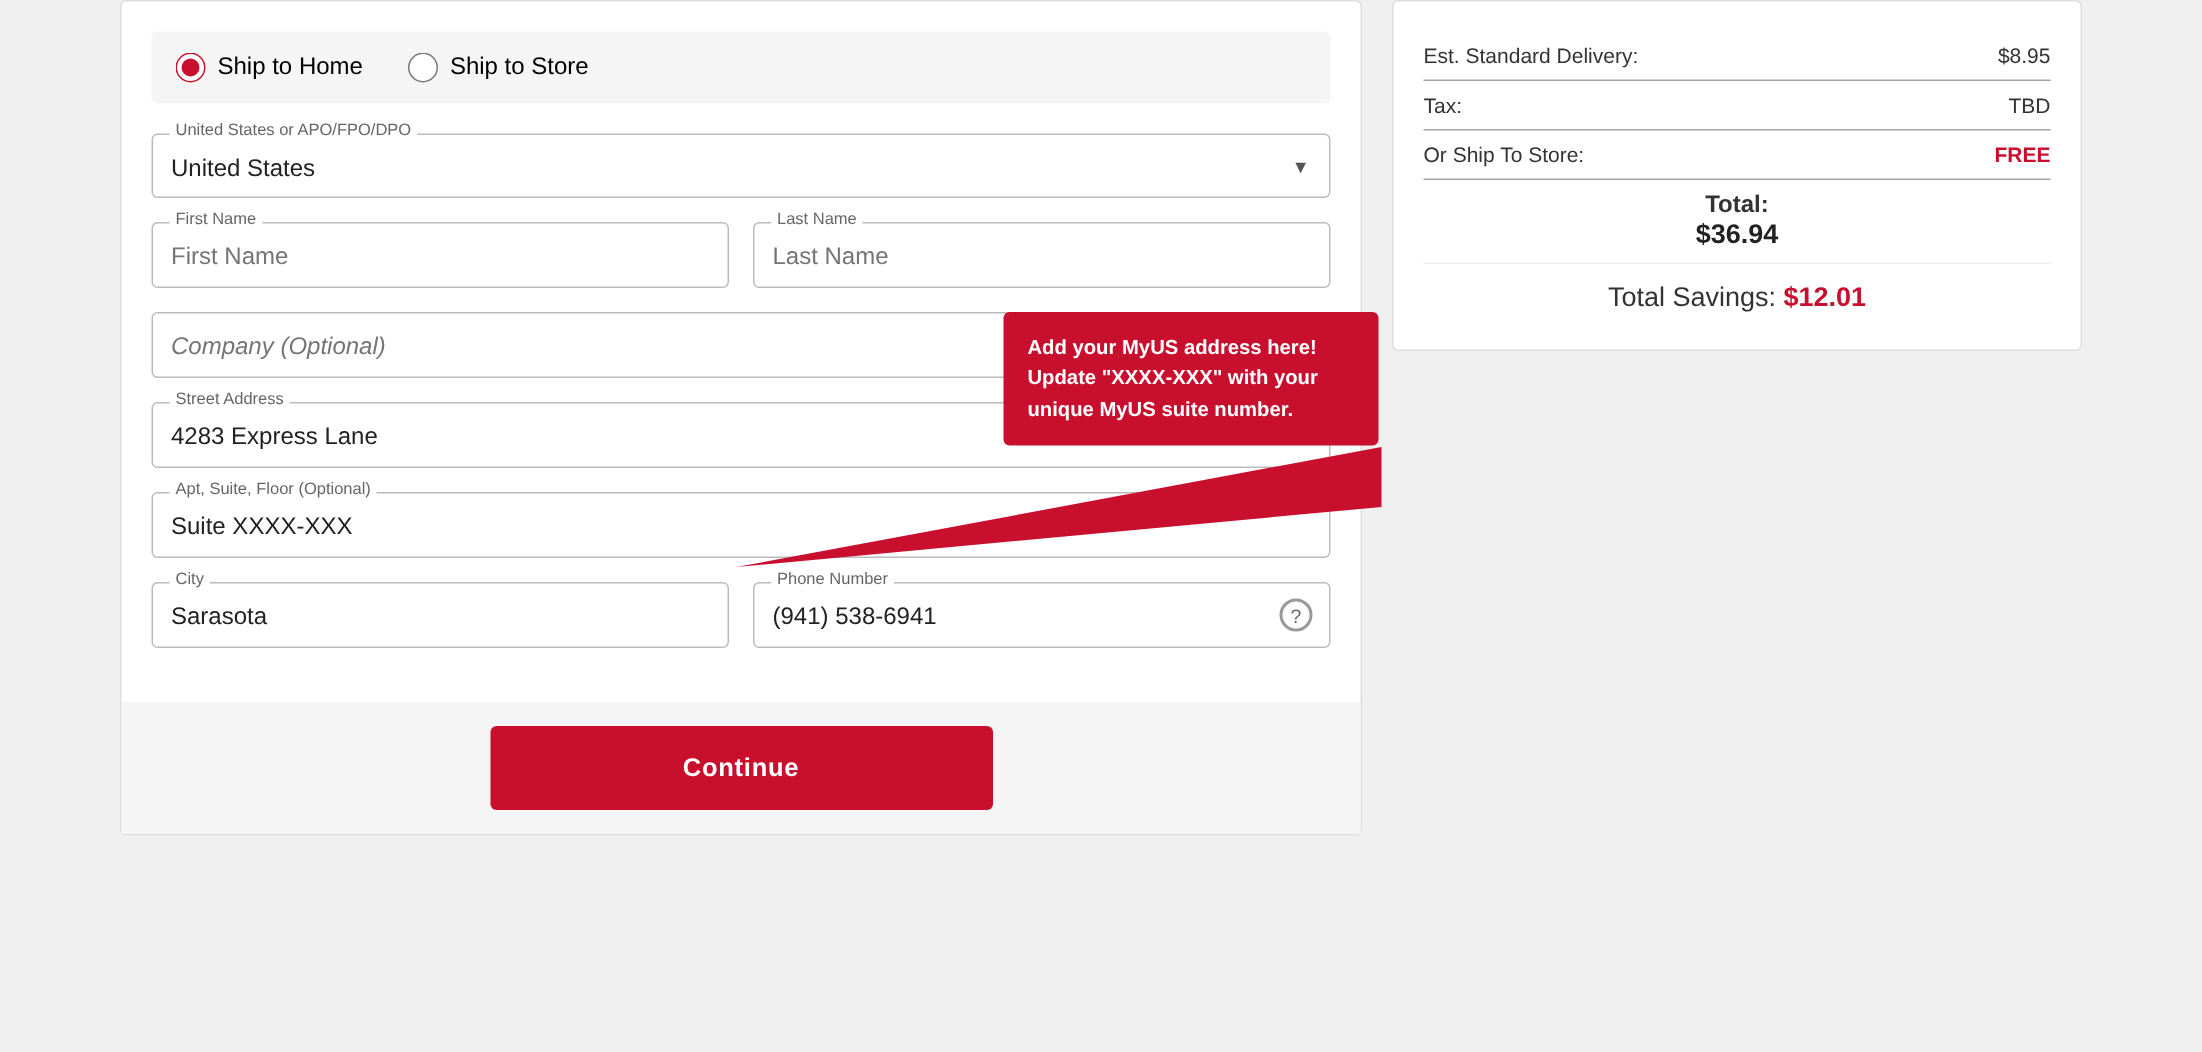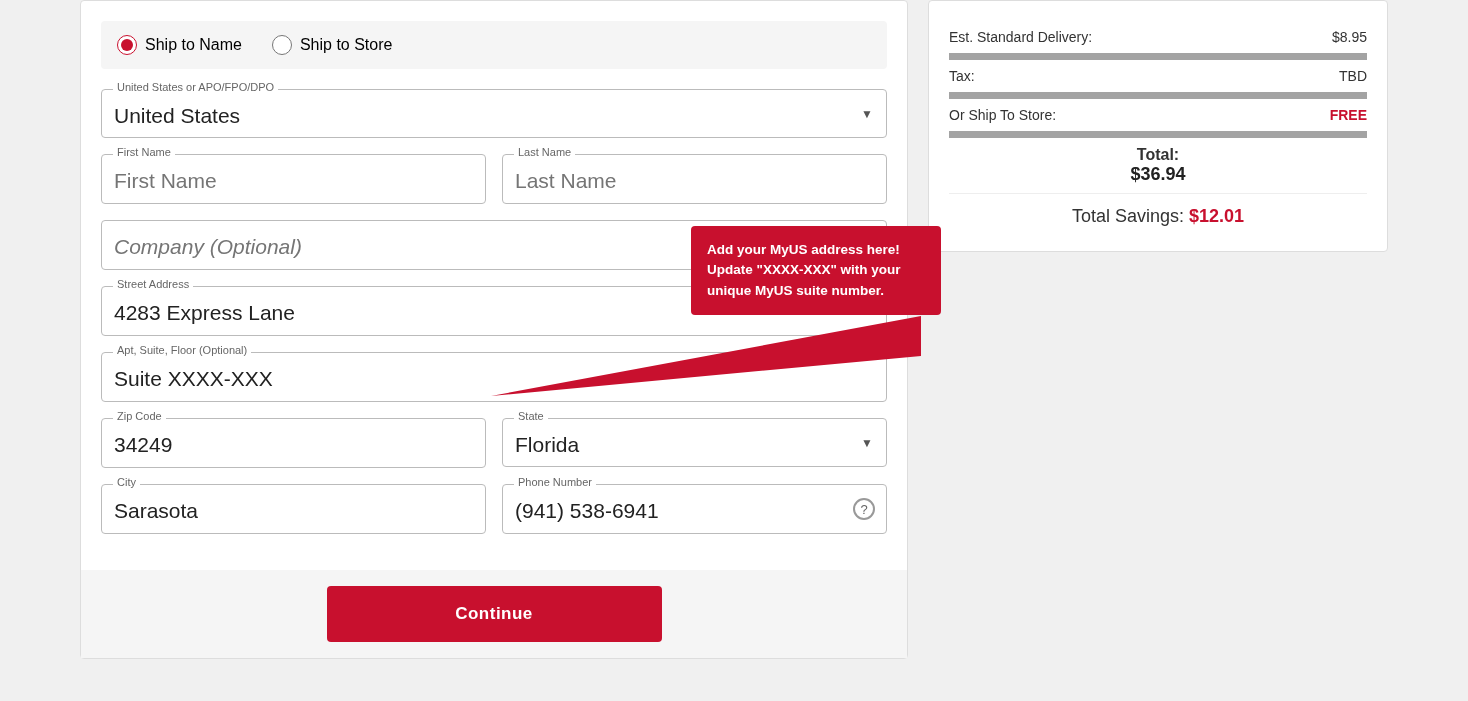--- a/index.html
+++ b/index.html
@@ -66,21 +66,21 @@
       color: #666;
       padding: 0 4px;
       z-index: 1;
     }
     .form-group input,
     .form-group select {
       width: 100%;
       padding: 14px 12px 10px 12px;
       border: 1px solid #bbb;
       border-radius: 4px;
-      font-size: 21px;
+      font-size: 16px;
       color: #222;
       background: #fff;
       outline: none;
     }
     .form-group select {
       appearance: none;
       -webkit-appearance: none;
       cursor: pointer;
     }
     .form-group .select-wrapper {
@@ -154,21 +154,21 @@
       padding: 20px;
       margin-top: 0;
     }
     .summary-row {
       display: flex;
       justify-content: space-between;
       align-items: center;
       padding: 8px 0;
       font-size: 14px;
       color: #333;
-      border-bottom: 7px solid #a3a3a3;
+      border-bottom: 1px solid #a3a3a3;
     }
     .summary-row:last-of-type {
       border-bottom: none;
     }
     .summary-row.total-row {
       font-weight: bold;
       font-size: 16px;
       border-bottom: 1px solid #eee;
       flex-direction: column;
     }
@@ -195,21 +195,21 @@
 </head>
 <body>
 
 <div class="page-wrapper">
 
   <div class="main-form-section">
 
     <div class="shipping-options">
       <label class="radio-option">
         <input type="radio" name="shipping_type" checked="" style="">
-        <span>Ship to Name</span>
+        <span>Ship to Home</span>
       </label>
       <label class="radio-option">
         <input type="radio" name="shipping_type" style="">
         <span>Ship to Store</span>
       </label>
     </div>
 
     <div class="form-group">
       <label class="field-label">United States or APO/FPO/DPO</label>
       <div class="select-wrapper">
@@ -239,45 +239,31 @@
         <label class="field-label">Street Address</label>
         <input type="text" value="4283 Express Lane" style="">
       </div>
 
       <div style="position:absolute; top:-40px; left:0; width:100%; height:0; pointer-events:none; z-index:30;">
 
         <svg style="position:absolute; top:10px; left:0; width:900px; height:160px; overflow:visible;">
           <polygon points="390,140 820,60 820,100" fill="#c8102e"></polygon>
         </svg>
 
-        <div style="position:absolute; top:-20px; left:590px; background:#c8102e; color:#fff; font-size:13.5px; font-weight:bold; padding:14px 16px; border-radius:4px; width:250px; line-height:1.5; z-index:35;">
+        <div style="position:absolute; top:-20px; left:568px; background:#c8102e; color:#fff; font-size:13.5px; font-weight:bold; padding:14px 16px; border-radius:4px; width:250px; line-height:1.5; z-index:35;">
           <span>Add your MyUS address here! Update "XXXX-XXX" with your unique MyUS suite number.</span>
         </div>
       </div>
     </div>
 
     <div class="form-group">
       <label class="field-label">Apt, Suite, Floor (Optional)</label>
       <input type="text" value="Suite XXXX-XXX" style="">
     </div>
 
-    <div class="two-col">
-      <div class="form-group">
-        <label class="field-label">Zip Code</label>
-        <input type="text" value="34249" style="">
-      </div>
-      <div class="form-group">
-        <label class="field-label">State</label>
-        <div class="select-wrapper">
-          <select>
-            <option>Florida</option>
-          </select>
-        </div>
-      </div>
-    </div>
 
     <div class="two-col">
       <div class="form-group">
         <label class="field-label">City</label>
         <input type="text" value="Sarasota" style="">
       </div>
       <div class="form-group">
         <label class="field-label">Phone Number</label>
         <div class="phone-wrapper">
           <input type="text" value="(941) 538-6941" style="">

